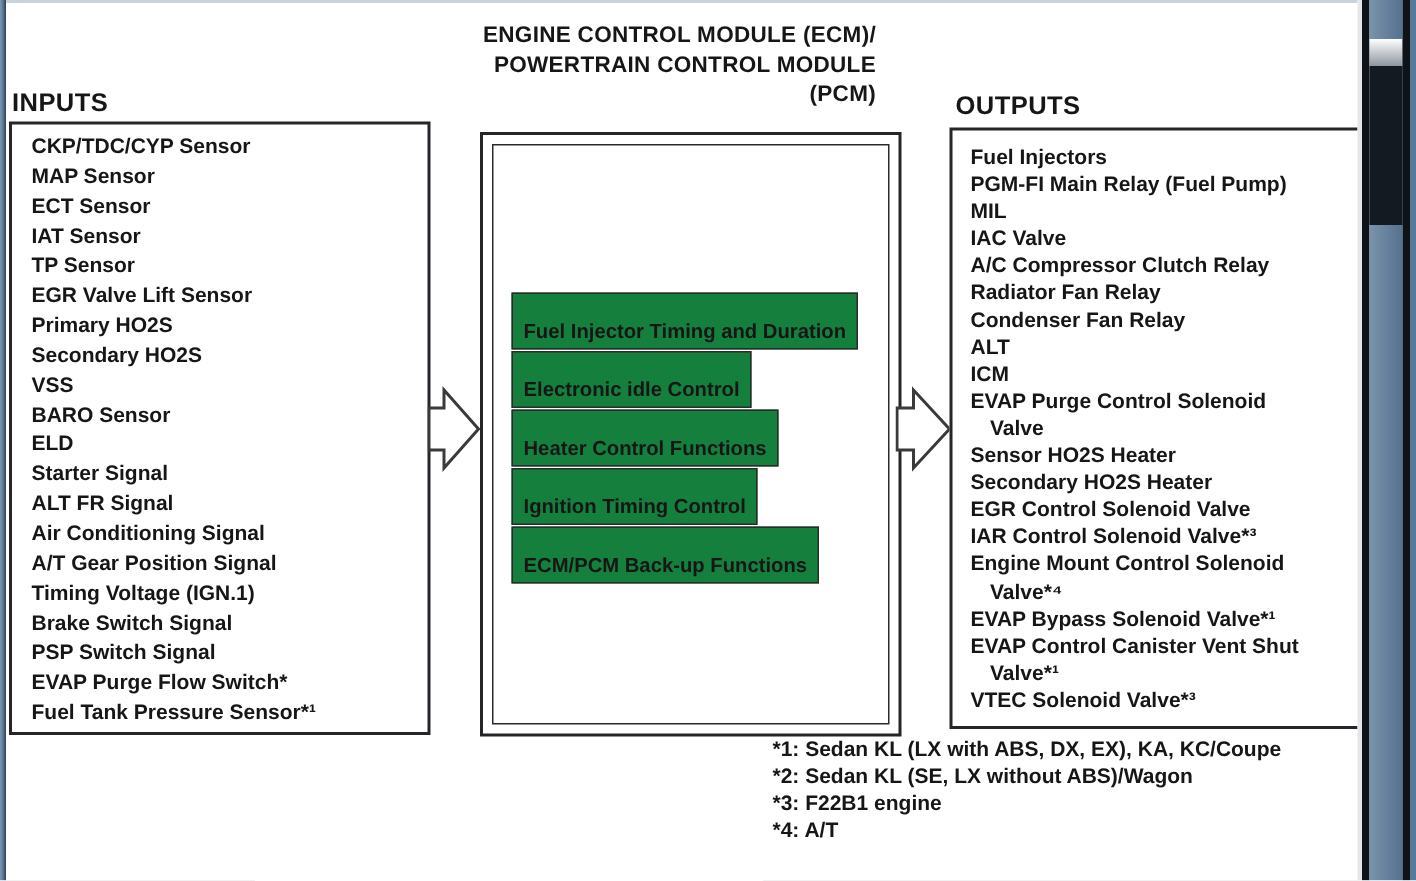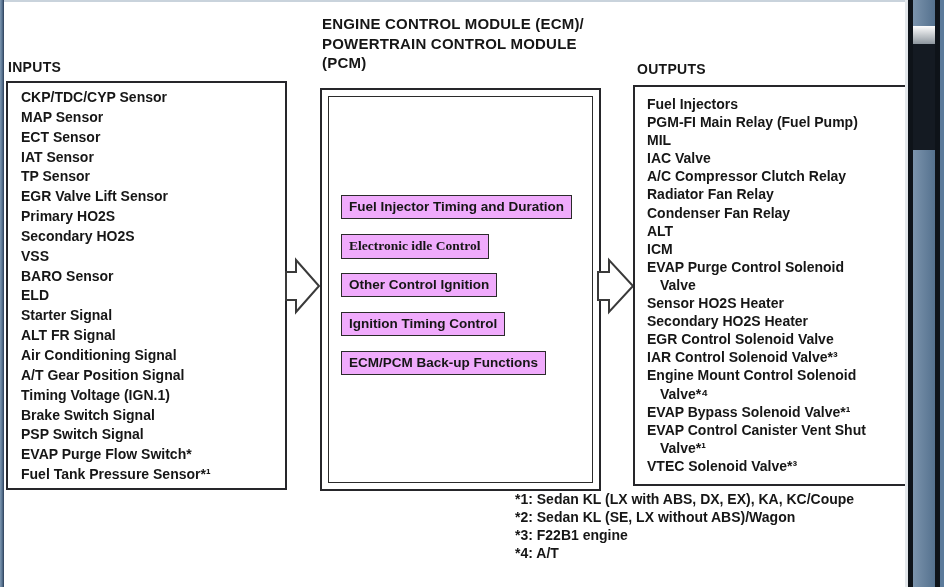--- a/index.html
+++ b/index.html
@@ -15,37 +15,37 @@
   .rail-gap{position:absolute;left:0;top:0;width:3px;height:100%;background:#e3e7eb;}
   .rail-dark-l{position:absolute;left:3px;top:0;width:5px;height:100%;background:#0e1319;}
   .rail-track{position:absolute;left:8px;top:0;width:22px;height:100%;
     background:linear-gradient(to right,#7b93ac,#54718e);}
   .rail-thumb{position:absolute;left:0;top:26px;width:100%;height:18px;
     background:linear-gradient(to bottom,#fefefe,#8d969e);}
   .rail-dark-seg{position:absolute;left:0;top:44px;width:100%;height:106px;background:#141a22;}
   .rail-dark-r{position:absolute;left:30px;top:0;width:5px;height:100%;background:#0e1319;}
   .rail-edge{position:absolute;left:35px;top:0;width:4px;height:100%;background:#5b7a9a;}
 
-  .hdr{position:absolute;font-size:14px;font-weight:700;letter-spacing:.3px;}
+  .hdr{position:absolute;font-size:17px;font-weight:700;letter-spacing:.3px;}
   .inputs-hdr{left:8px;top:59px;}
   .outputs-hdr{left:637px;top:61px;}
 
   .box{position:absolute;border:2px solid #26262a;background:#fff;box-sizing:border-box;}
   .inputs-box{left:6px;top:81px;width:281px;height:409px;}
   .inputs-list{padding:5px 0 0 13px;}
   .in-item{font-size:14px;font-weight:700;line-height:19.85px;white-space:nowrap;}
 
   .module-title{position:absolute;left:322px;top:14px;font-size:15px;font-weight:700;
-    line-height:19.5px;white-space:pre-line;letter-spacing:.2px;}
+    line-height:19.5px;white-space:pre-line;letter-spacing:.2px;text-align:right;}
   .module-outer{left:320px;top:88px;width:281px;height:403px;}
   .module-inner{position:absolute;left:6px;top:6px;right:6px;bottom:6px;
     border:1.5px solid #2b2b2b;}
-  .func-box{position:absolute;left:341px;border:1.5px solid #2b2b2b;background:#f0abfc;
-    padding:3px 7px 4px 7px;font-size:13.5px;font-weight:700;white-space:nowrap;}
-  .fb0{top:195px;} .fb1{top:234px;font-family:Liberation Serif, serif;} .fb2{top:273px;} .fb3{top:312px;} .fb4{top:351px;}
+  .func-box{position:absolute;left:341px;border:1.5px solid #2b2b2b;background:#15803d;
+    padding:17px 7px 4px 7px;font-size:13.5px;font-weight:700;white-space:nowrap;}
+  .fb0{top:195px;} .fb1{top:234px;} .fb2{top:273px;} .fb3{top:312px;} .fb4{top:351px;}
 
   .arrow{position:absolute;top:255px;}
   .arrow-left{left:285px;} .arrow-right{left:597px;}
 
   .outputs-box{left:633px;top:85px;width:328px;height:401px;}
   .outputs-list{padding:8px 4px 0 12px;}
   .out-item{font-size:14px;font-weight:700;line-height:18.1px;white-space:pre-line;
     padding-left:13px;text-indent:-13px;}
 
   .footnotes{position:absolute;left:515px;top:490px;}
@@ -86,21 +86,21 @@
   </div>
 
   <div class="module-title">ENGINE CONTROL MODULE (ECM)/
 POWERTRAIN CONTROL MODULE
 (PCM)</div>
   <div class="box module-outer">
     <div class="module-inner"></div>
   </div>
   <div class="func-box fb0">Fuel Injector Timing and Duration</div>
   <div class="func-box fb1">Electronic idle Control</div>
-  <div class="func-box fb2">Other Control Ignition</div>
+  <div class="func-box fb2">Heater Control Functions</div>
   <div class="func-box fb3">Ignition Timing Control</div>
   <div class="func-box fb4">ECM/PCM Back-up Functions</div>
 
   <svg class="arrow arrow-left" width="36" height="62">
     <polygon points="1,17 11,17 11,5 34,31 11,57 11,45 1,45" fill="#ffffff" stroke="#3a3a3a" stroke-width="2"></polygon>
   </svg>
   <svg class="arrow arrow-right" width="38" height="62">
     <polygon points="1,17 12,17 12,5 36,31 12,57 12,45 1,45" fill="#ffffff" stroke="#3a3a3a" stroke-width="2"></polygon>
   </svg>
 

